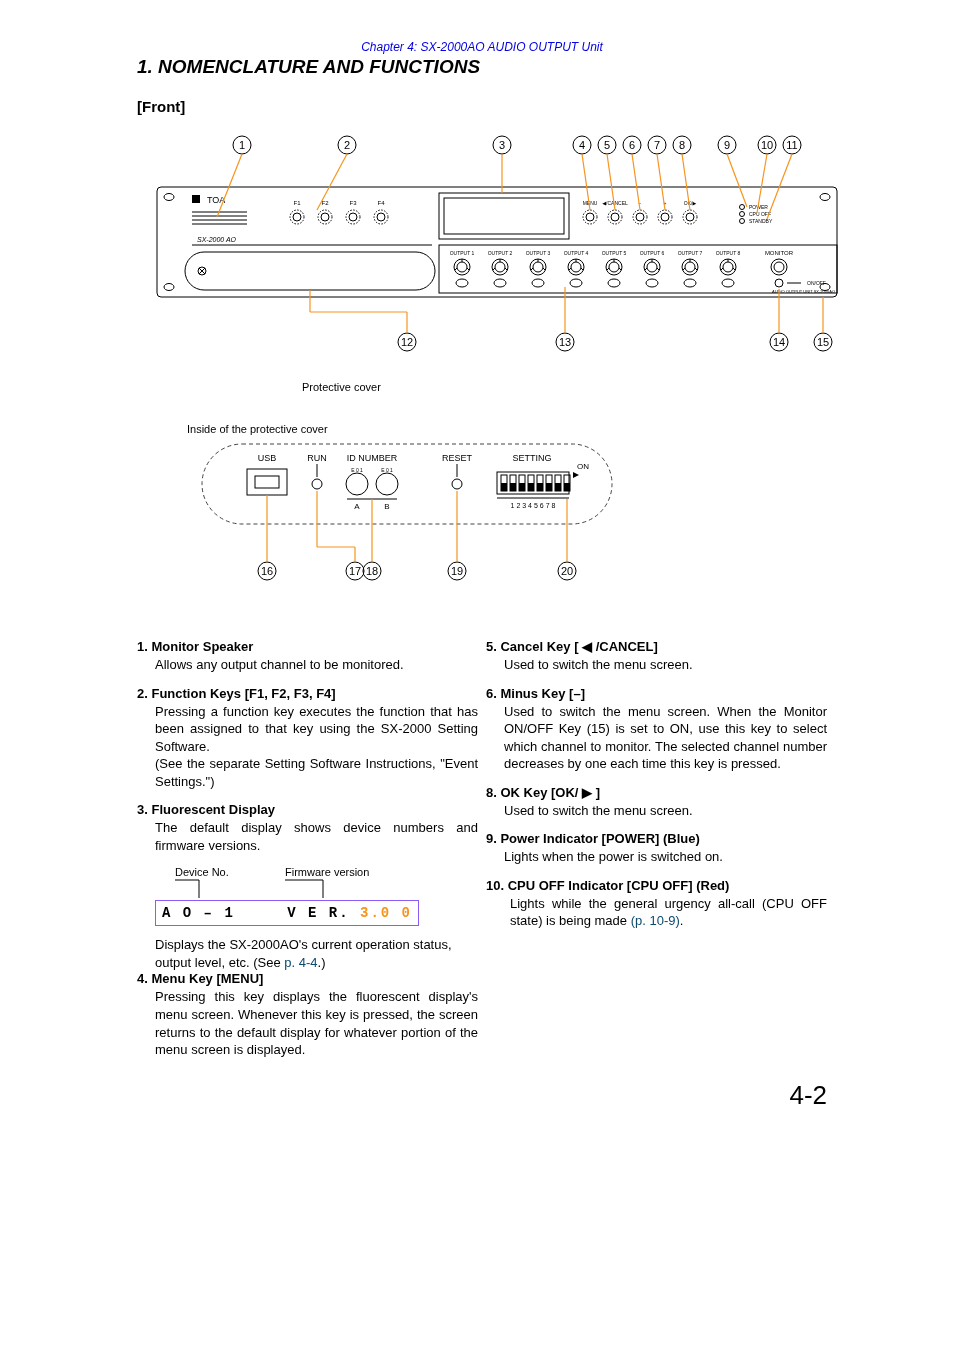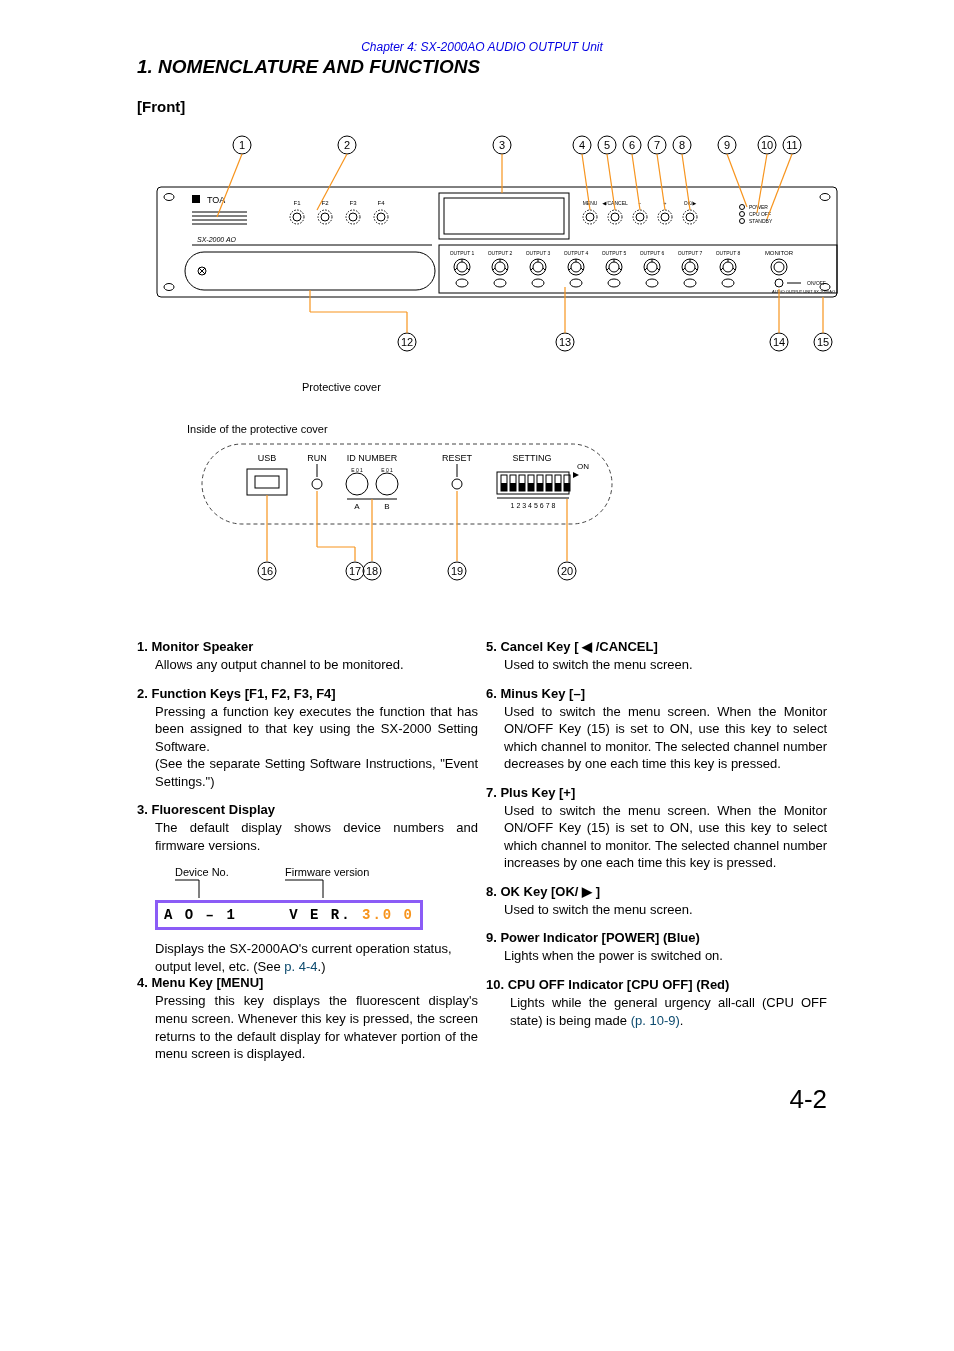--- a/index.html
+++ b/index.html
@@ -77,21 +77,21 @@
   }
   .display-labels {
     font-size: 11px;
     position: relative;
     height: 34px;
     width: 260px;
   }
   .display-labels .l1 { position:absolute; left: 20px; top:0; }
   .display-labels .l2 { position:absolute; left: 130px; top:0; }
   .display-screen {
-    border: 3px solid #8b5cf6;
+    border: 1px solid #8b5cf6;
     font-family: "Courier New", monospace;
     font-weight: bold;
     padding: 4px 6px;
     width: 250px;
     font-size: 14px;
     letter-spacing: 2px;
   }
   .display-screen .hl { color: #f7941d; }
   .page-num {
     position: absolute;
@@ -429,24 +429,20 @@
     <div class="col" id="colRight">
         <div class="item">
           <div class="item-head">5. Cancel Key [ ◀ /CANCEL]</div>
           <div class="item-body">Used to switch the menu screen.</div>
         </div>
         <div class="item">
           <div class="item-head">6. Minus Key [–]</div>
           <div class="item-body">Used to switch the menu screen. When the Monitor ON/OFF Key (15) is set to ON, use this key to select which channel to monitor. The selected channel number decreases by one each time this key is pressed.</div>
         </div>
         <div class="item">
-          <div class="item-head">7. Plus Key [+]</div>
-          <div class="item-body">Used to switch the menu screen. When the Monitor ON/OFF Key (15) is set to ON, use this key to select which channel to monitor. The selected channel number increases by one each time this key is pressed.</div>
-        </div>
-        <div class="item">
           <div class="item-head">8. OK Key [OK/ ▶ ]</div>
           <div class="item-body">Used to switch the menu screen.</div>
         </div>
         <div class="item">
           <div class="item-head">9. Power Indicator [POWER] (Blue)</div>
           <div class="item-body">Lights when the power is switched on.</div>
         </div>
         <div class="item">
           <div class="item-head">10. CPU OFF Indicator [CPU OFF] (Red)</div>
           <div class="item-body pad2">Lights while the general urgency all-call (CPU OFF state) is being made <span class="link">(p. 10-9)</span>.</div>

